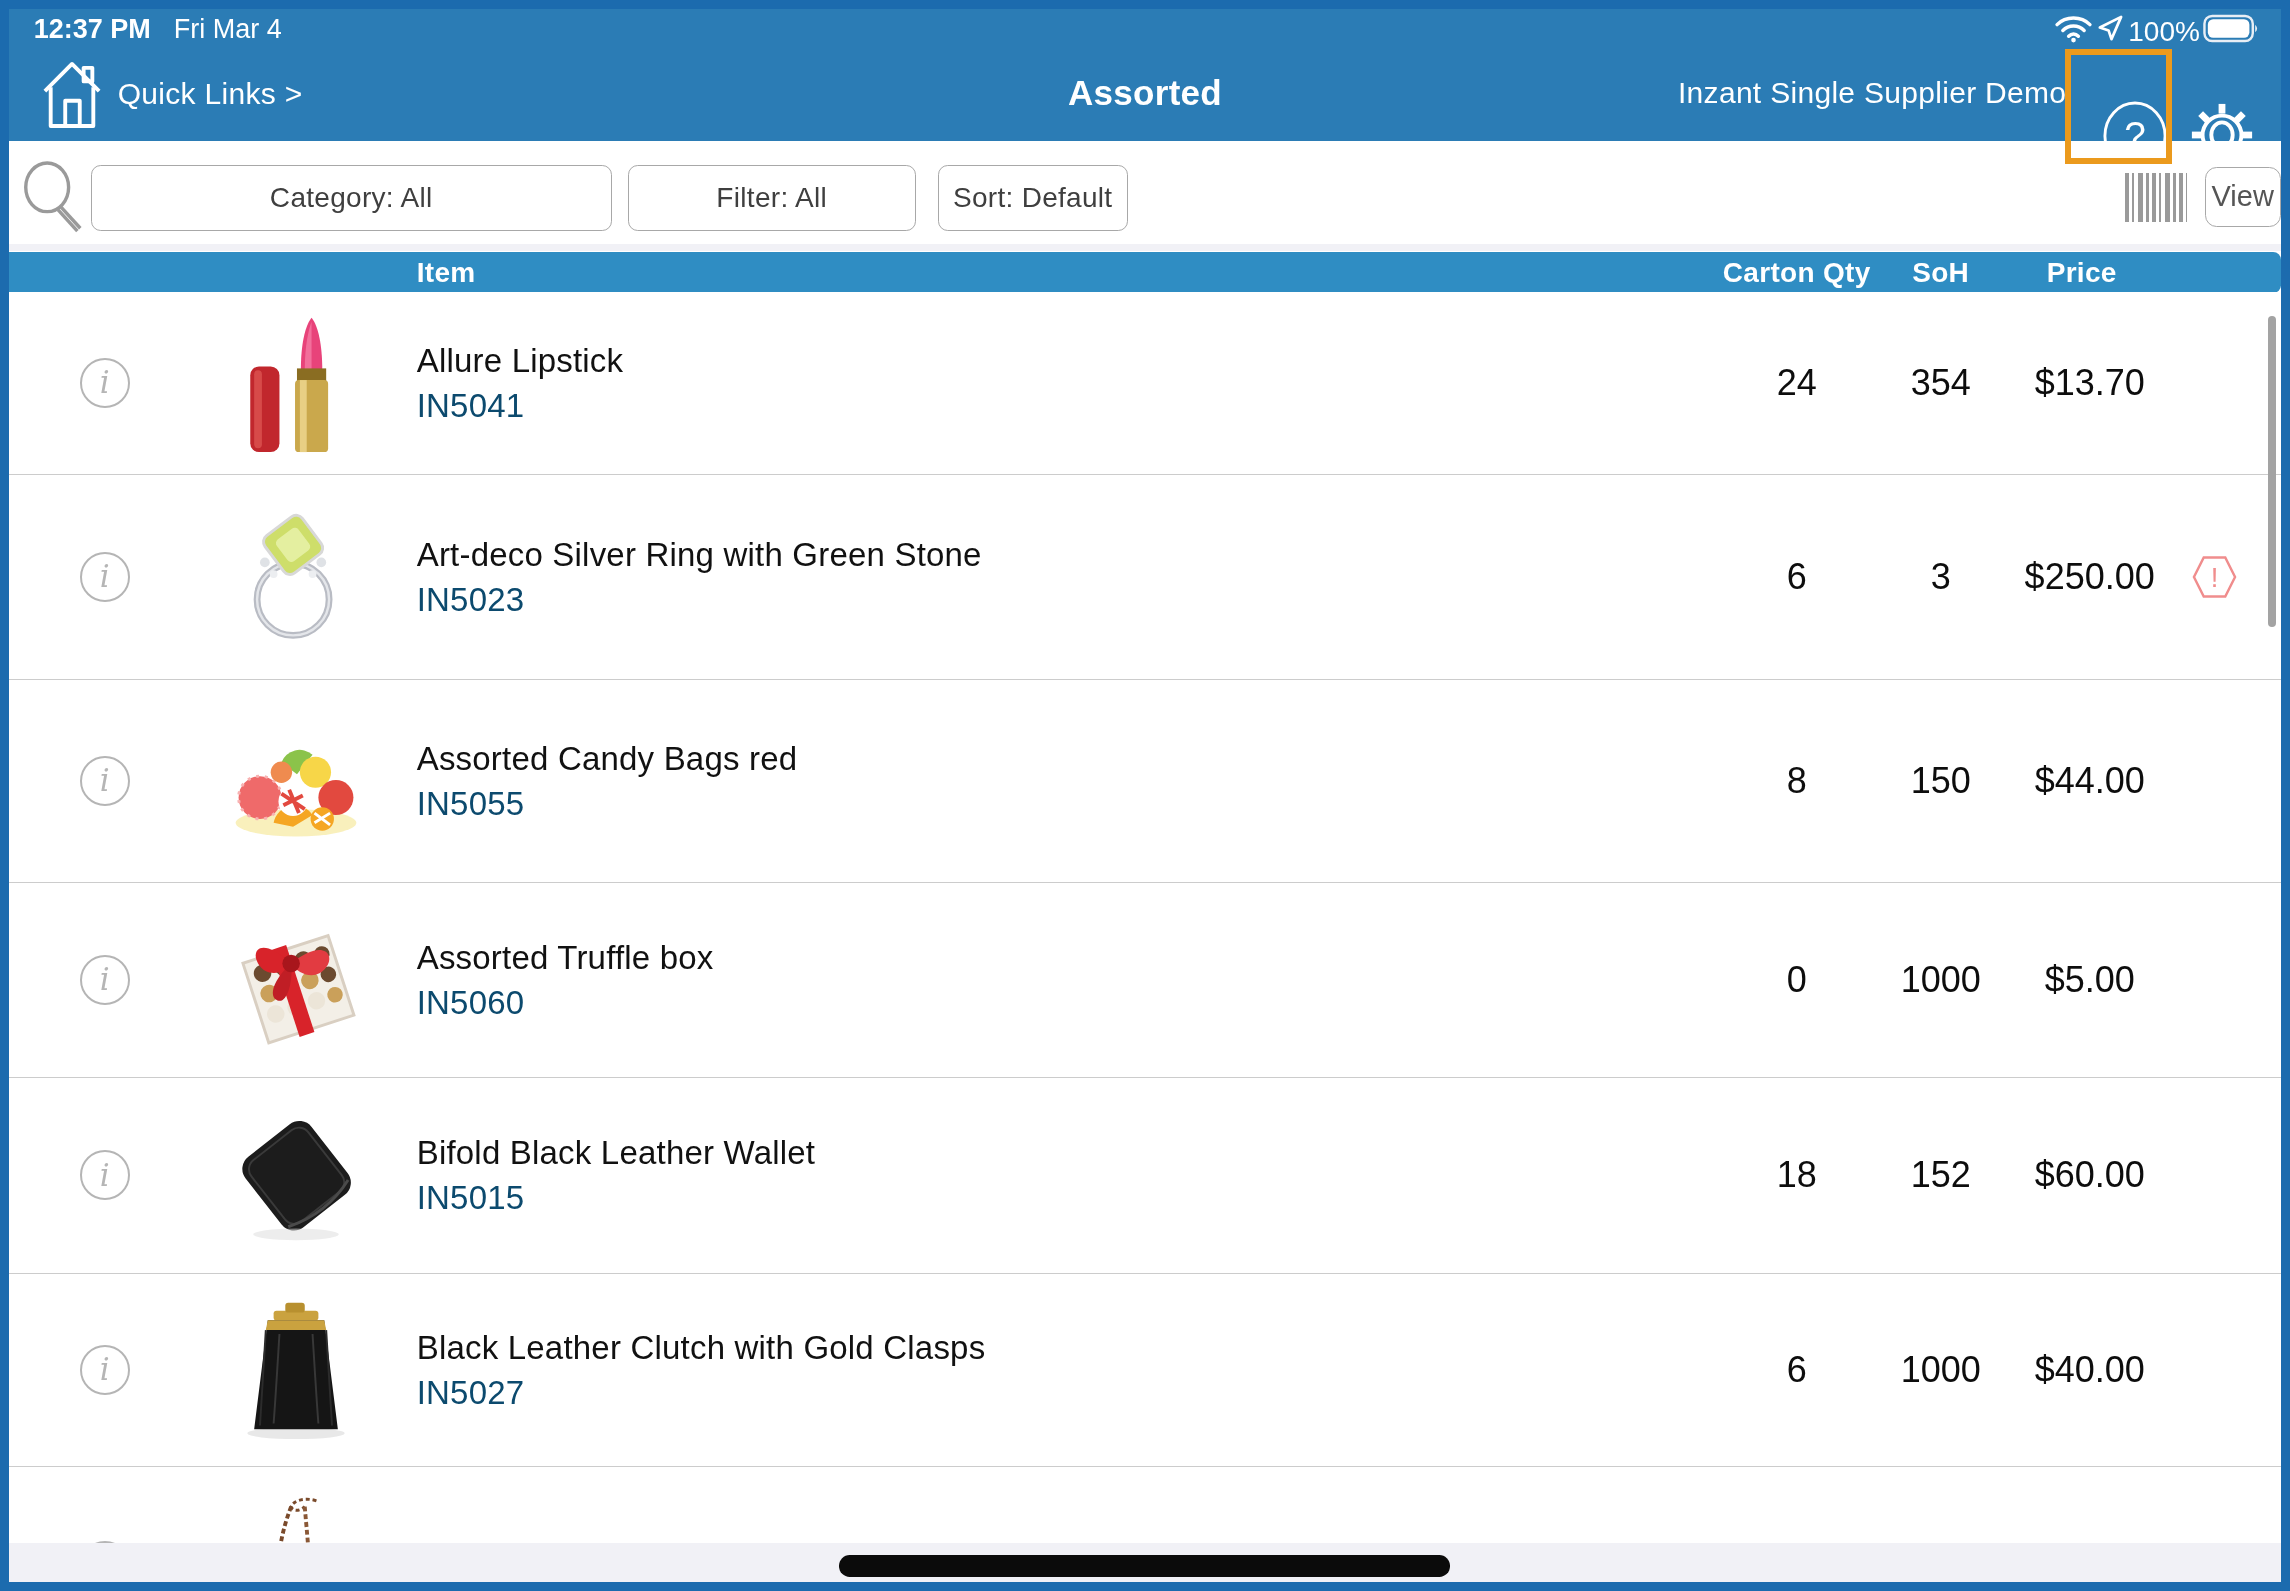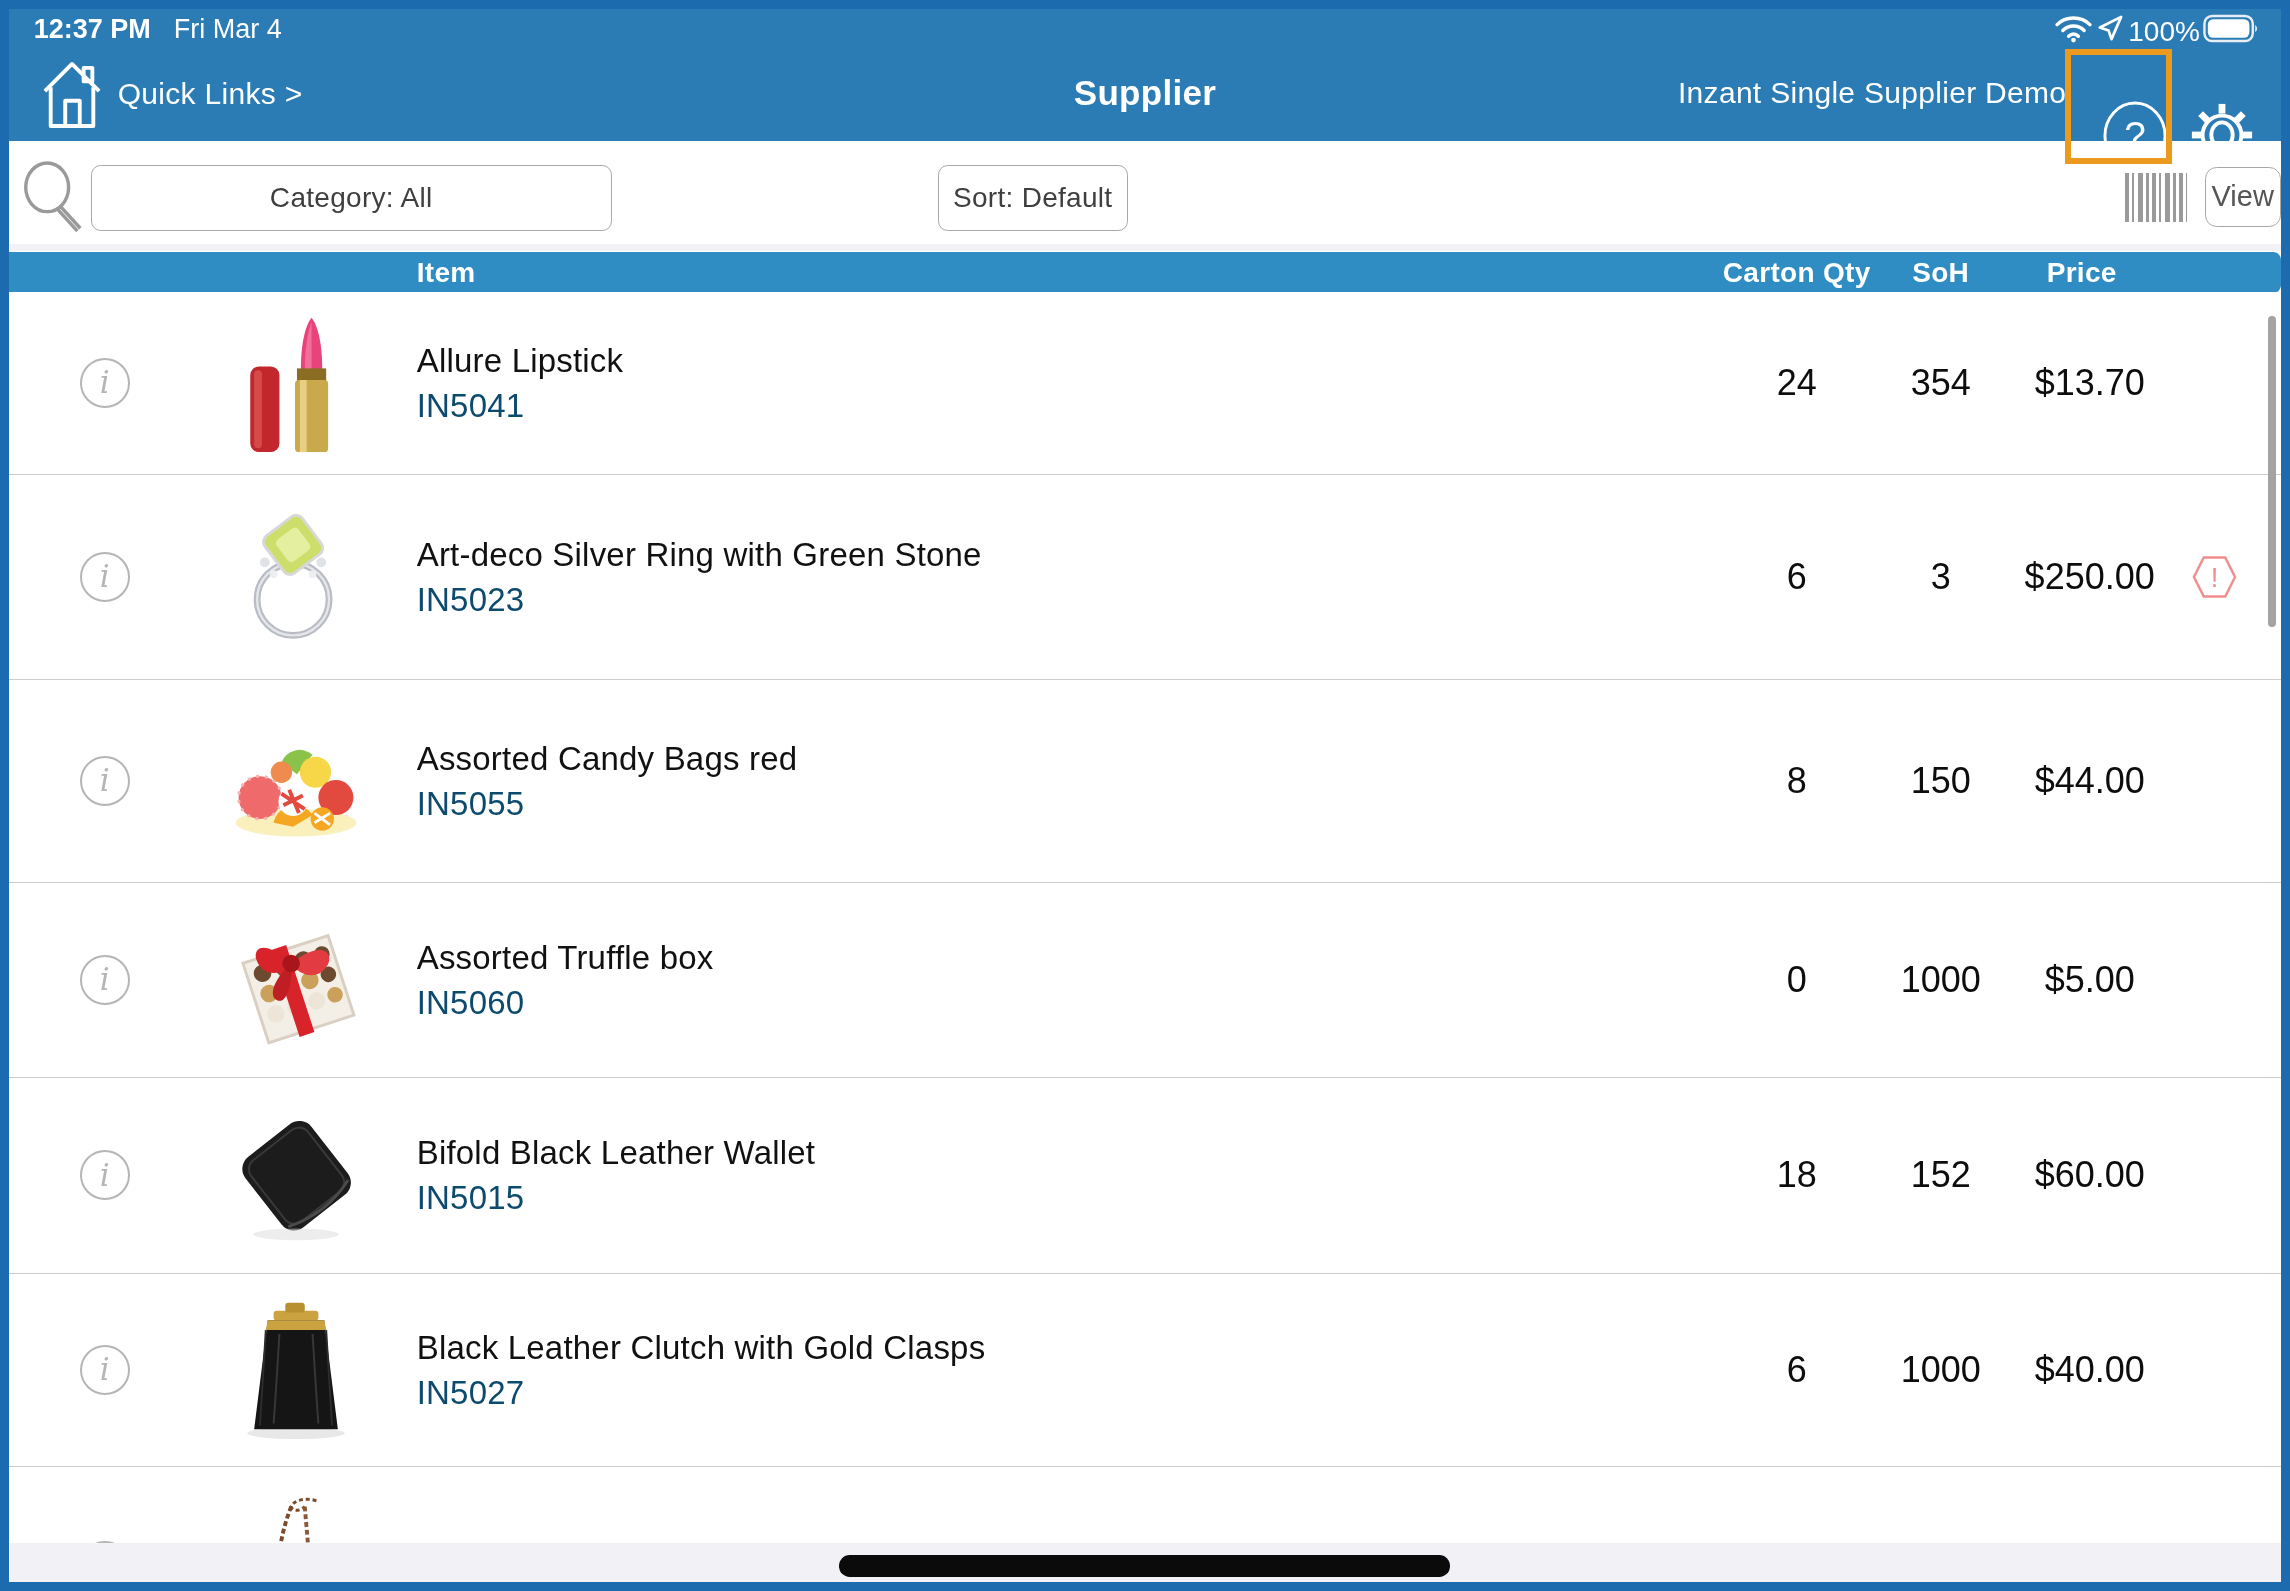--- a/index.html
+++ b/index.html
@@ -129,21 +129,21 @@
       <div class="navrow">
         <span class="home-btn">
           <svg width="62" height="74" viewBox="0 0 64 76" fill="none" stroke="#fff" stroke-width="4" stroke-linejoin="round">
             <path d="M4 36 L32 8 L60 36"></path>
             <rect x="44" y="12" width="9" height="14"></rect>
             <path d="M10 32 L10 72 L54 72 L54 32"></path>
             <rect x="25" y="46" width="15" height="26"></rect>
           </svg>
         </span>
         <span class="quicklinks">Quick Links &gt;</span>
-        <div class="page-title">Supplier</div>
+        <div class="page-title">Assorted</div>
         <span class="account">Inzant Single Supplier Demo</span>
         <span class="help-btn">
           <svg width="66" height="72" viewBox="0 0 68 74">
             <ellipse cx="34" cy="37" rx="31" ry="34" fill="none" stroke="#fff" stroke-width="3"></ellipse>
             <text x="34" y="50" text-anchor="middle" font-size="40" fill="#fff" font-family="Liberation Sans, sans-serif">?</text>
           </svg>
         </span>
         <span class="gear-btn">
           <svg width="68" height="70" viewBox="0 0 70 72" fill="none" stroke="#fff">
             <g stroke-width="4">
@@ -167,20 +167,21 @@
 
     <div class="filterbar">
       <span class="search-btn">
         <svg width="76" height="82" viewBox="0 0 78 84" fill="none" stroke="#9a9a9a" stroke-width="3.5">
           <ellipse cx="32" cy="30" rx="22" ry="25"></ellipse>
           <line x1="46" y1="50" x2="66" y2="72"></line>
           <line x1="43" y1="53" x2="63" y2="75"></line>
         </svg>
       </span>
       <button class="pillbtn btn-category">Category: All</button>
+      <button class="pillbtn btn-filter">Filter: All</button>
       <button class="pillbtn btn-sort">Sort: Default</button>
       <span class="barcode"></span>
       <button class="view-btn">View</button>
     </div>
     <div class="gapstrip"></div>
 
     <div class="thead">
       <span class="th th-item">Item</span>
       <span class="th th-qty">Carton Qty</span>
       <span class="th th-soh">SoH</span>

